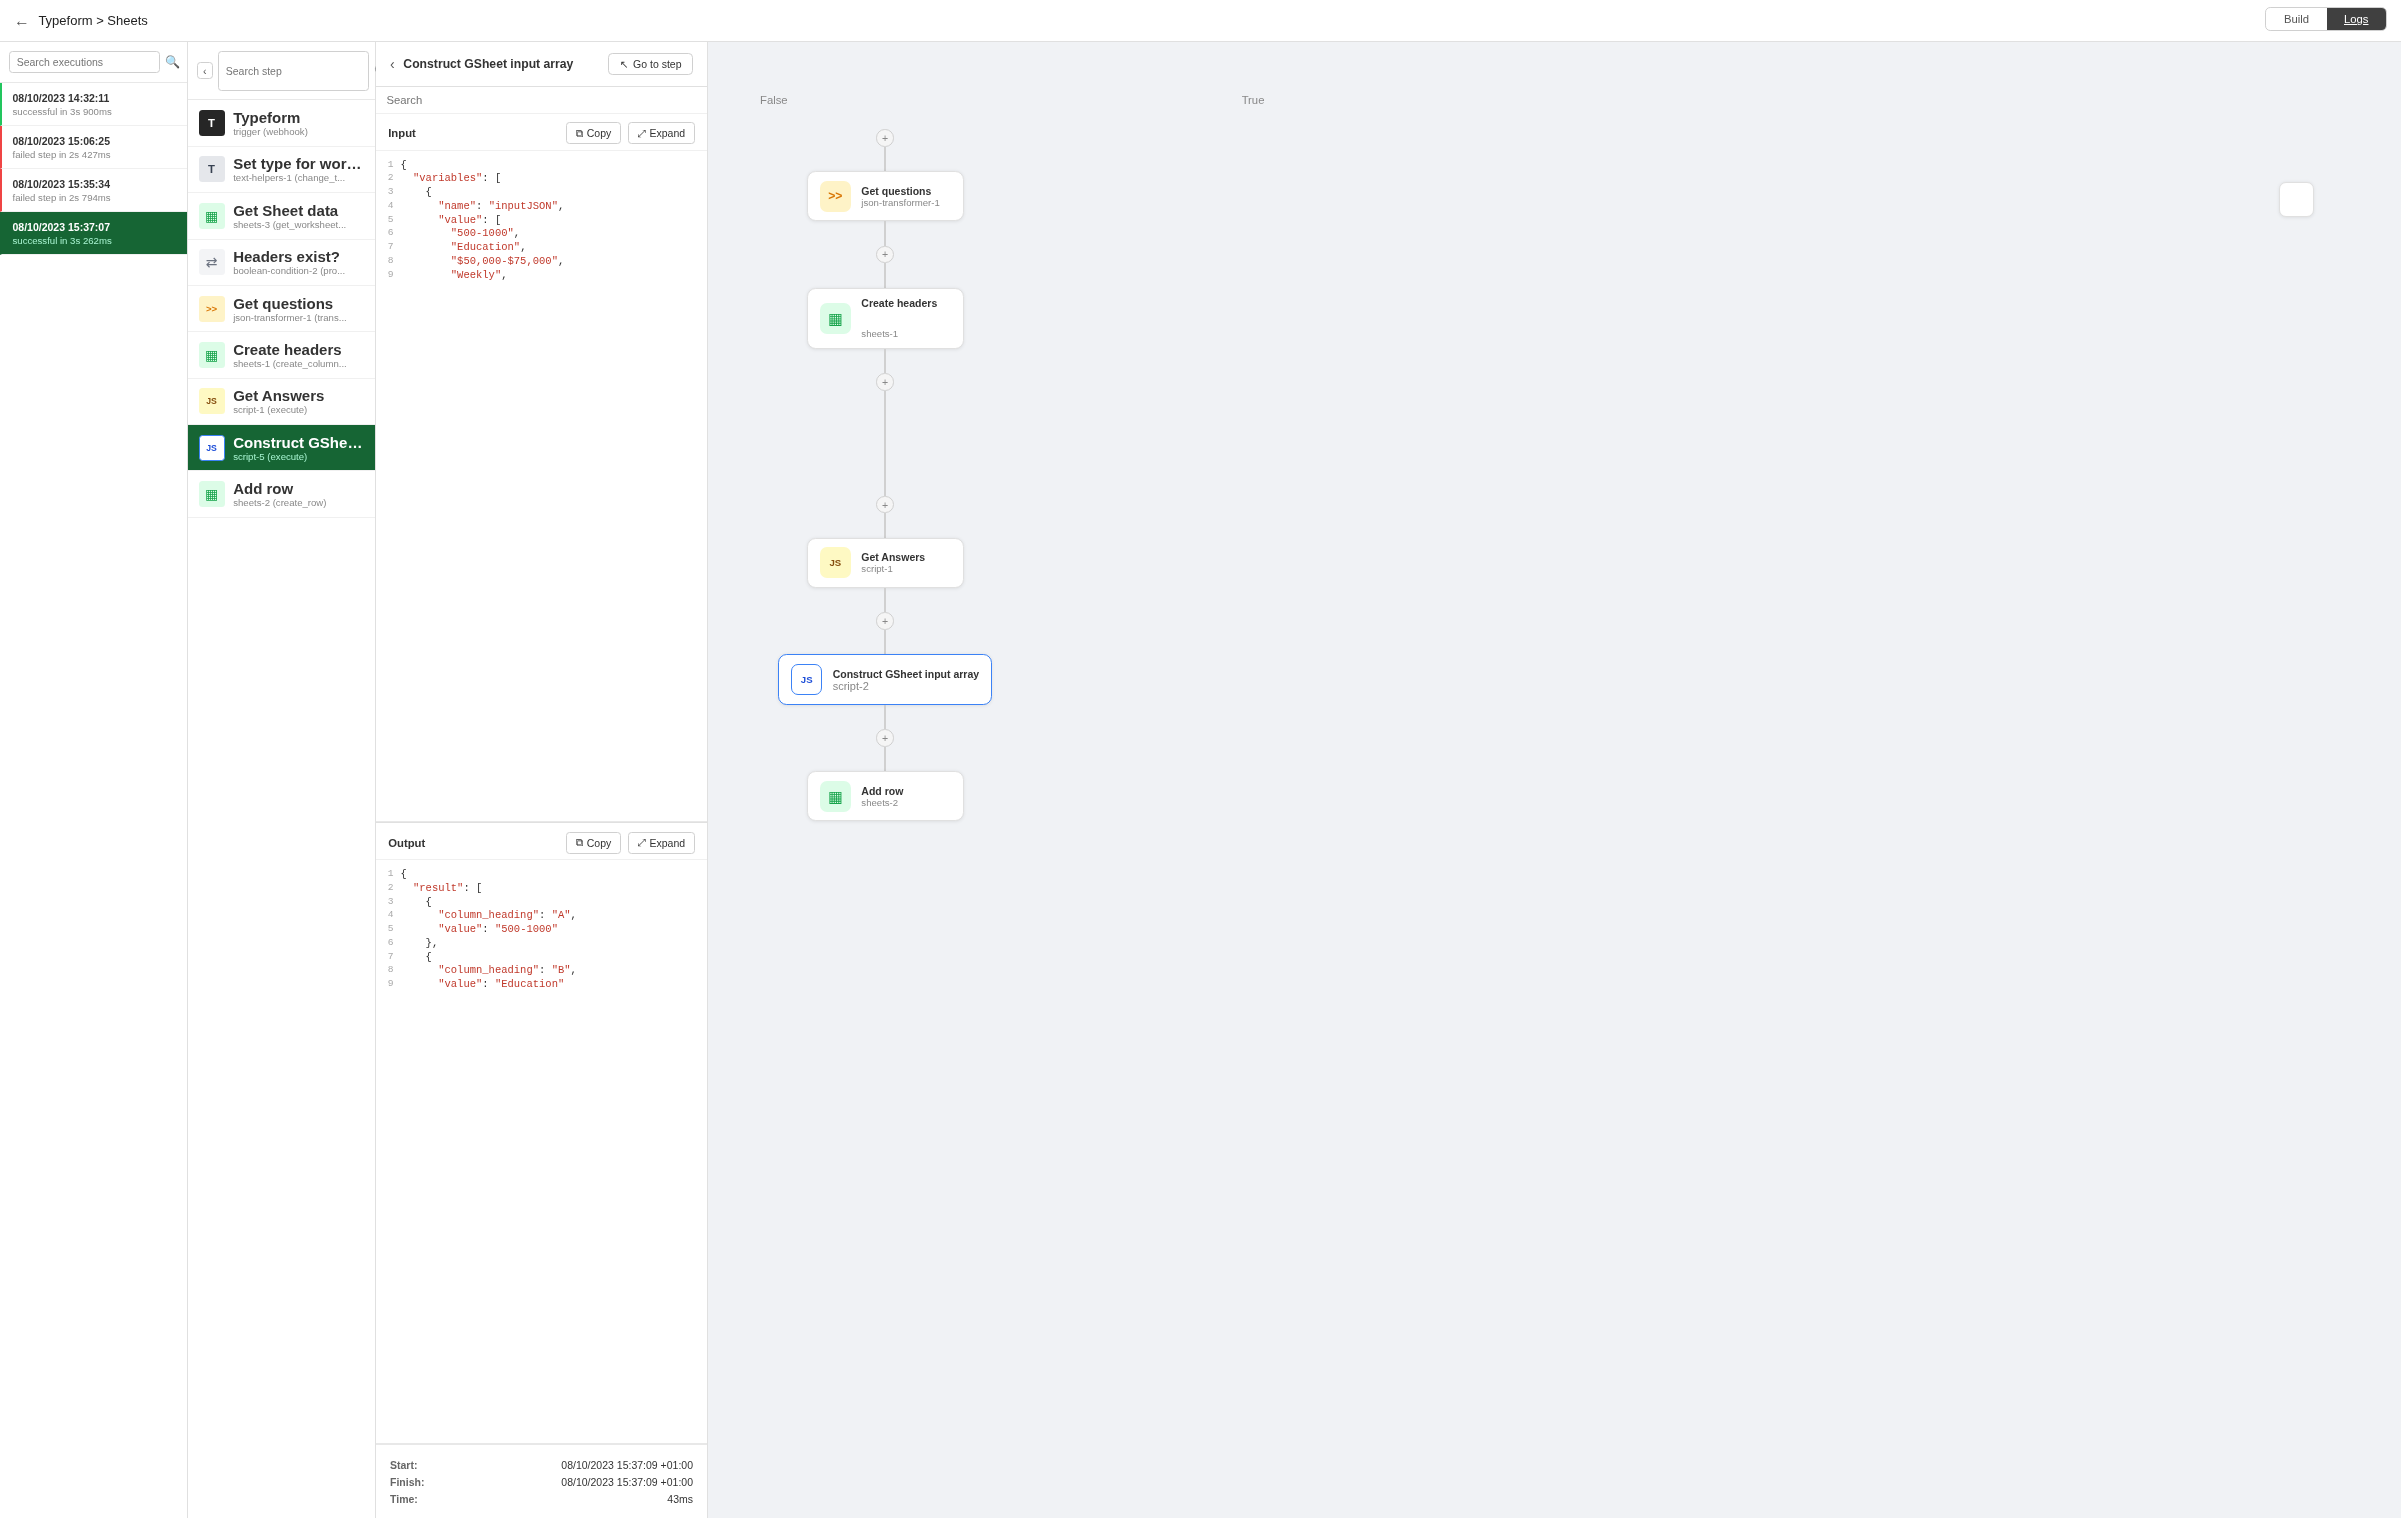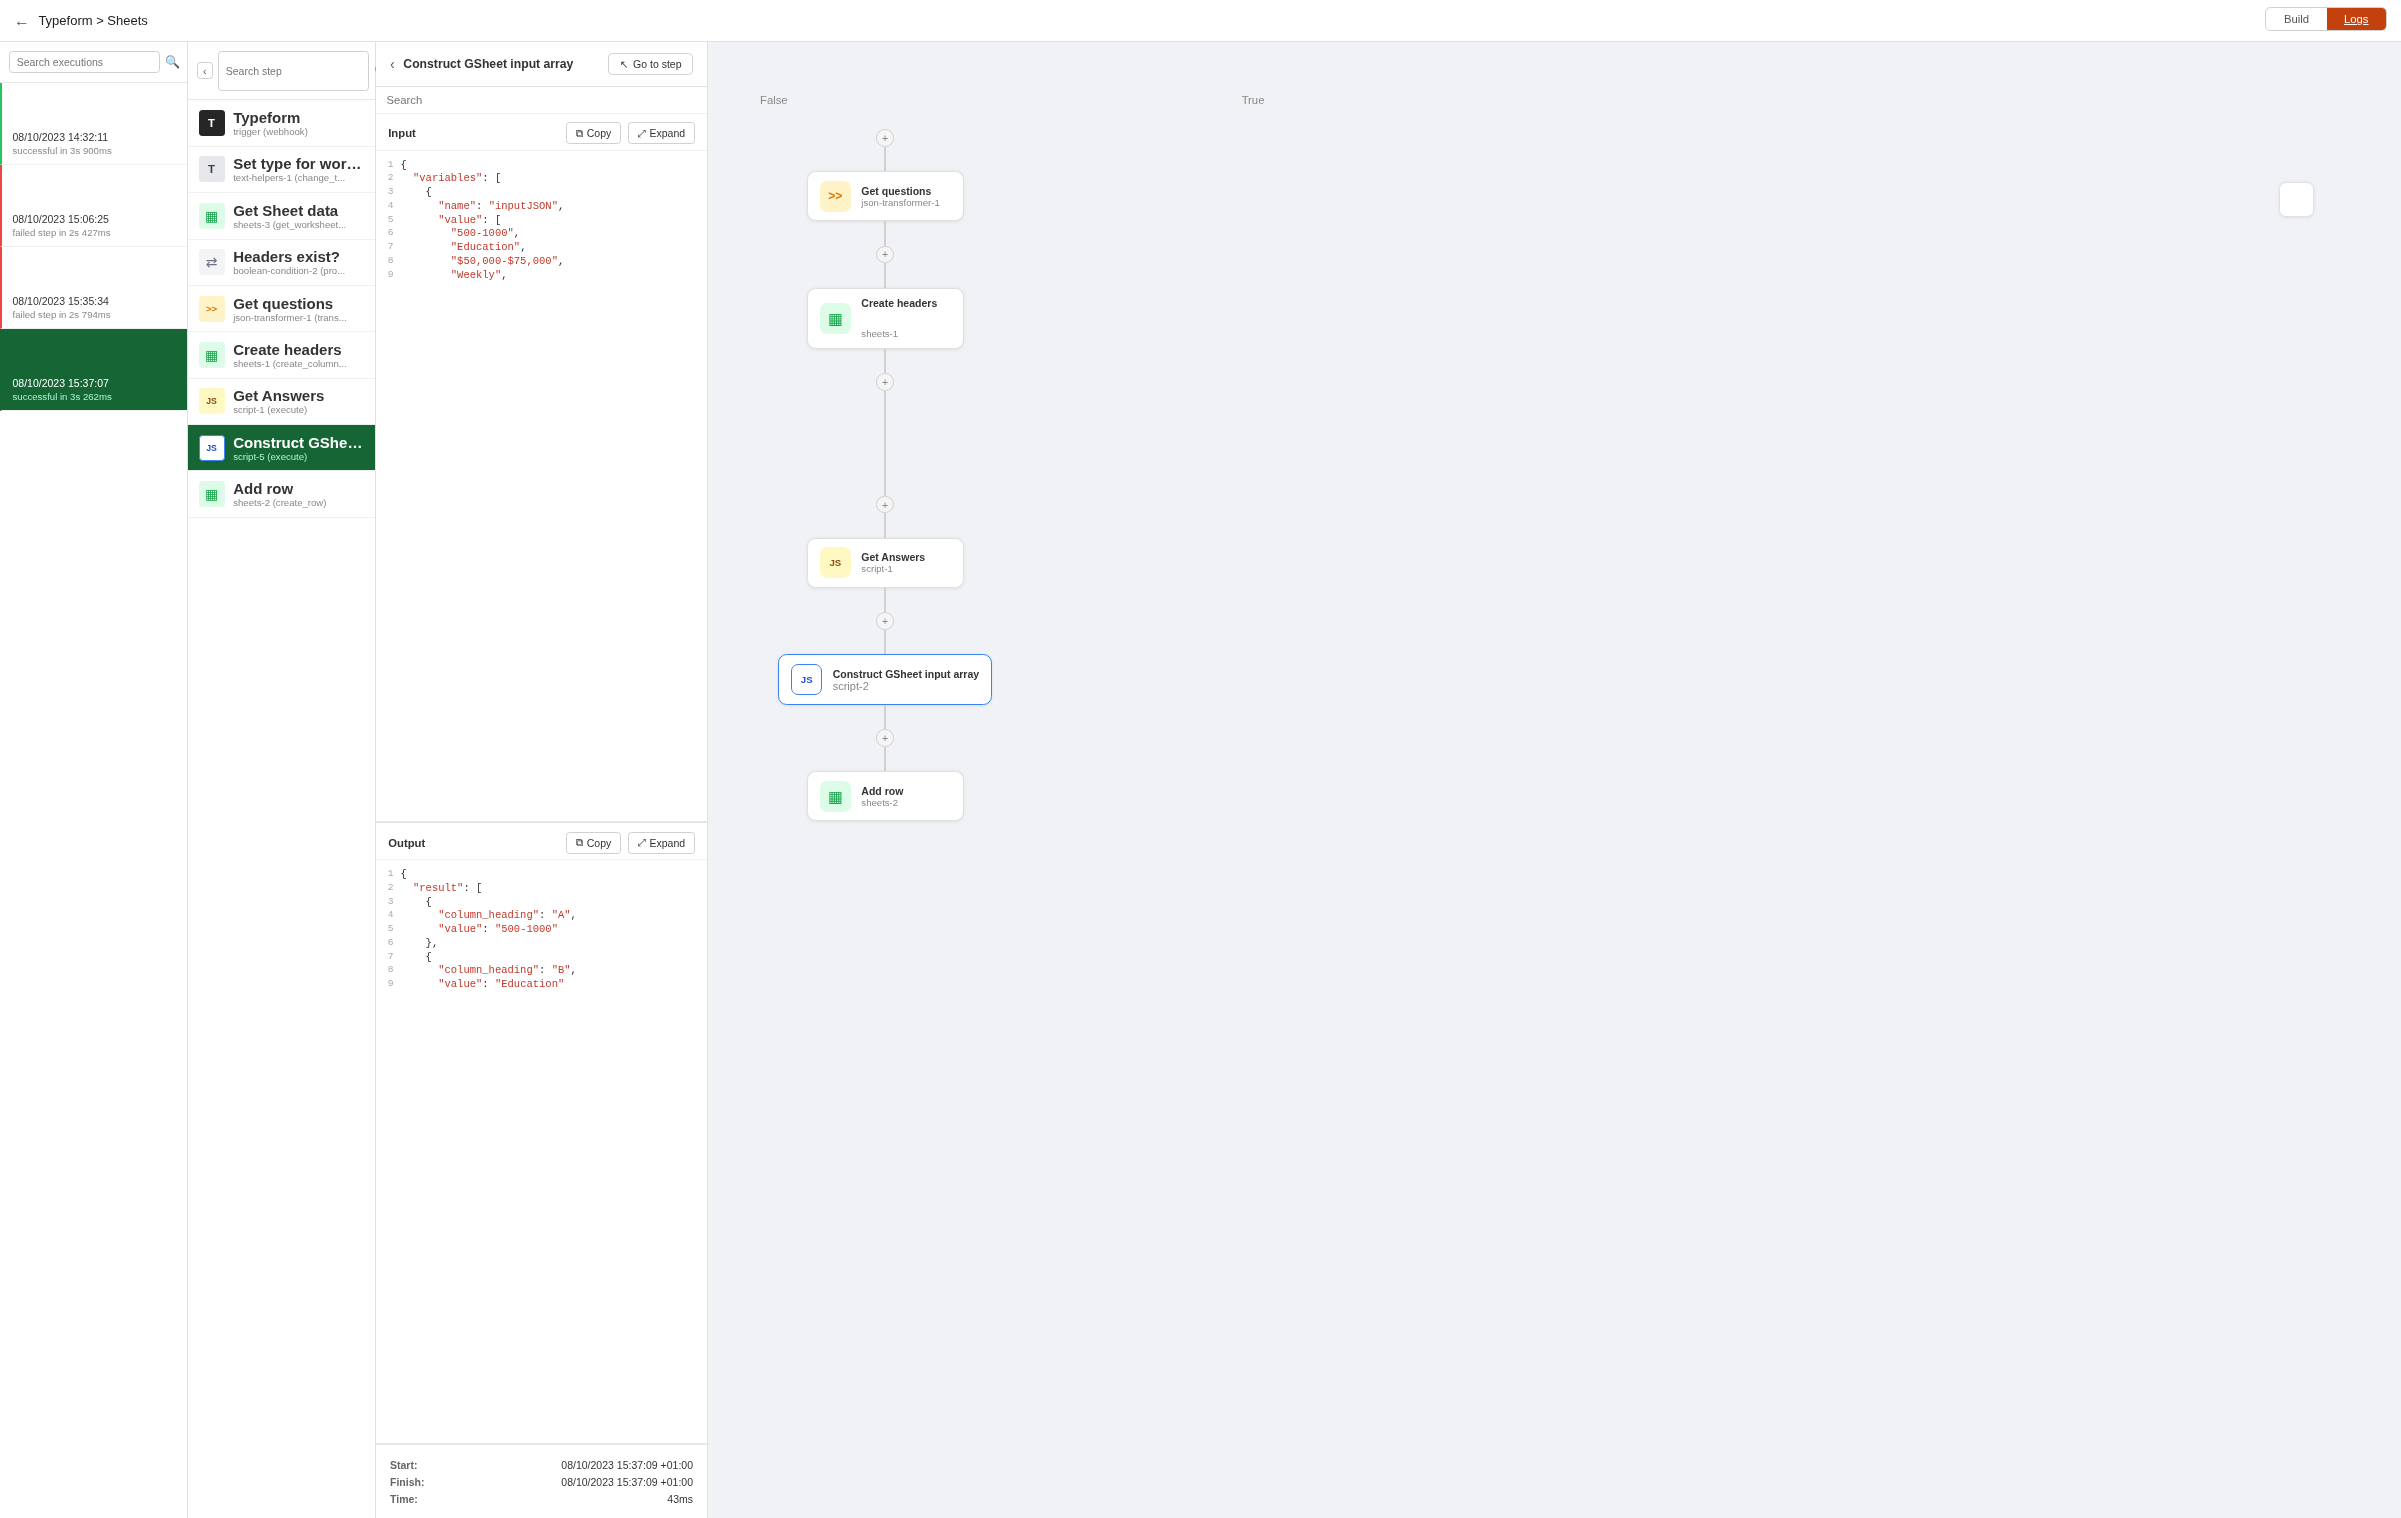--- a/index.html
+++ b/index.html
@@ -15,21 +15,21 @@
     .top-title { font-size: 13px; font-weight: 500; color: #222; }
 
     
     .tab-bar {
       position: absolute; top: 7px; right: 14px;
       display: flex; gap: 0; border: 0.9px solid #d0d0d0; border-radius: 5.2px; overflow: hidden; background: #fff;
     }
     .tab-btn {
       padding: 5.2px 17.5px; border: none; background: none; cursor: pointer; font-size: 11.3px; color: #555;
     }
-    .tab-btn.active { background: #c2410c; color: #fff; text-decoration: underline; }
+    .tab-btn.active { background: #404040; color: #fff; text-decoration: underline; }
 
     
     .main-layout { display: flex; height: calc(100vh - 42px); }
 
     
     .executions-panel {
       width: 188px; background: #fff; border-right: 0.9px solid #e0e0e0;
       display: flex; flex-direction: column; flex-shrink: 0;
     }
     .exec-search-bar {
@@ -39,21 +39,21 @@
       flex: 1; border: 0.9px solid #d0d0d0; border-radius: 3.5px; padding: 4.4px 7px; font-size: 10.5px; outline: none;
     }
     .search-icon-btn { background: none; border: none; cursor: pointer; color: #888; font-size: 12.2px; }
     .exec-list { flex: 1; overflow-y: auto; }
     .exec-item {
       padding: 8.7px 10.5px; border-bottom: 0.9px solid #f0f0f0; border-left: 2.6px solid transparent; cursor: pointer;
     }
     .exec-item.success { border-left-color: #22c55e; }
     .exec-item.failed { border-left-color: #ef4444; }
     .exec-item.active { background: #166534; color: #fff; border-left-color: #166534; }
-    .exec-item .exec-time { font-size: 10.5px; font-weight: 400; margin-top: 39px; }
+    .exec-item .exec-time { font-size: 10.5px; font-weight: 700; }
     .exec-item .exec-status { font-size: 9.6px; margin-top: 1.7px; color: #888; }
     .exec-item.active .exec-status { color: #a7f3d0; }
 
     
     .steps-panel {
       width: 188px; background: #fff; border-right: 0.9px solid #e0e0e0;
       display: flex; flex-direction: column; flex-shrink: 0;
     }
     .steps-header {
       display: flex; align-items: center; padding: 8.7px 8.7px; border-bottom: 0.9px solid #e8e8e8; gap: 5.2px;

